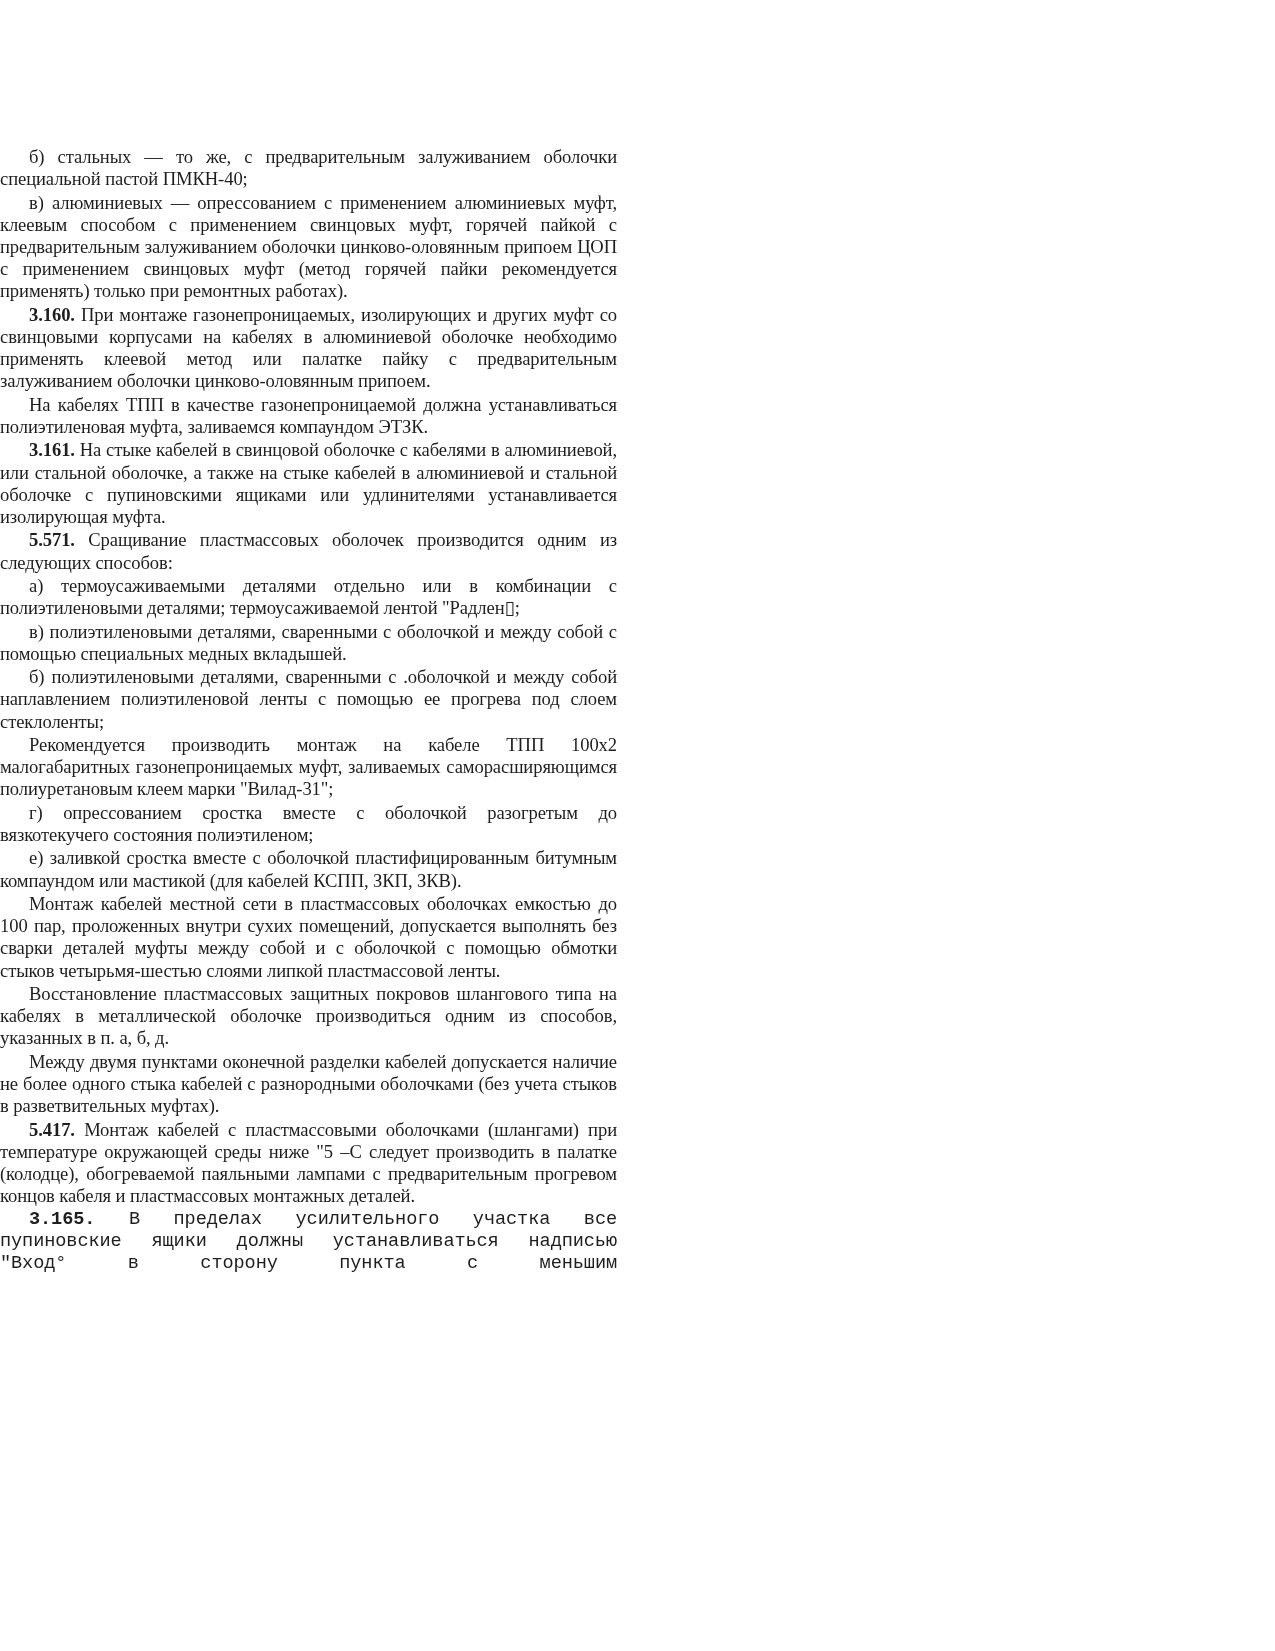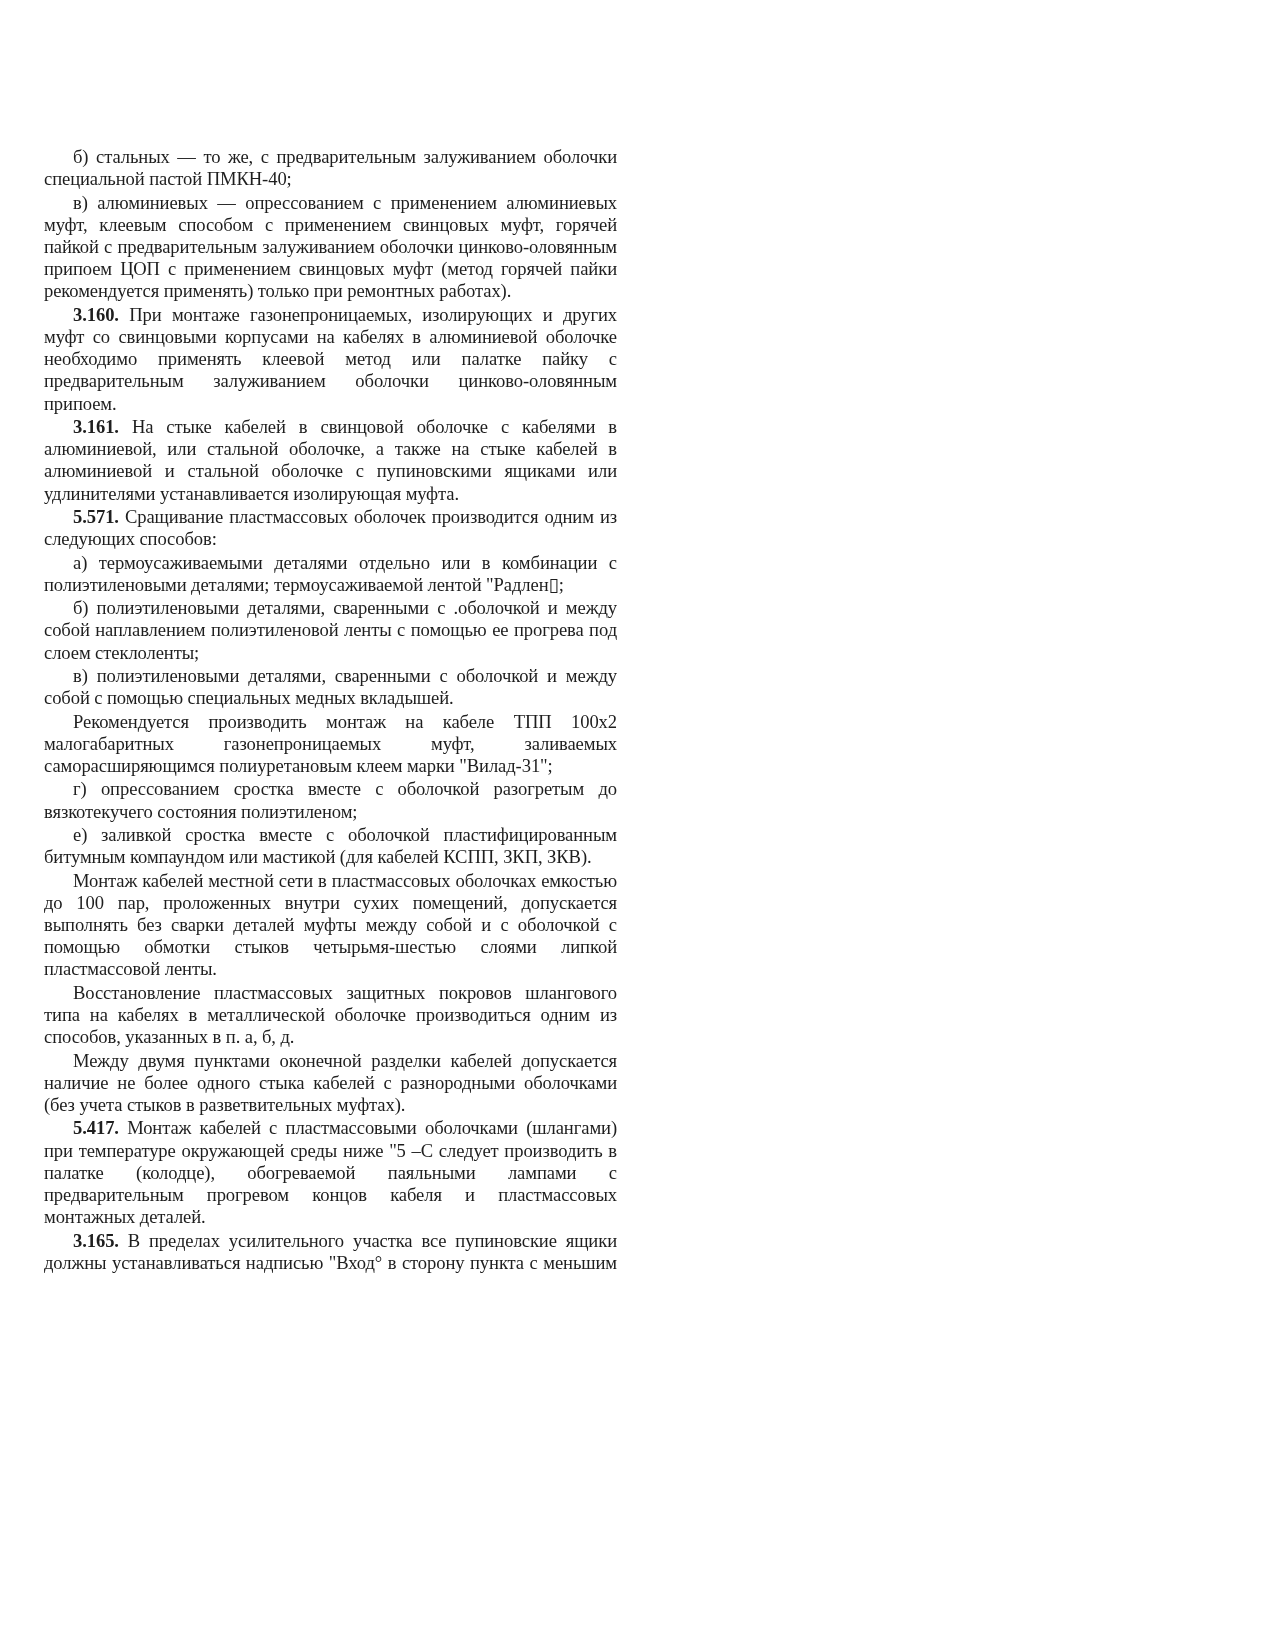--- a/index.html
+++ b/index.html
@@ -21,39 +21,39 @@
       font-family: "Liberation Serif", "DejaVu Serif", serif;
       font-size: 18.6px;
       line-height: 22.2px;
       color: #1e1e1e;
     }
     .para {
       margin: 0 0 1.2px 0;
       text-indent: 29px;
       text-align: justify;
       letter-spacing: -0.1px;
-      padding-left: 44px;
     }
     .para .num {
       font-weight: bold;
     }
   </style>
 </head>
 <body>
 
 <div class="page">
   <p class="para"><span class="num"></span><span>б) стальных — то же, с предварительным залуживанием оболочки специальной пастой ПМКН-40;</span></p>
   <p class="para"><span class="num"></span><span>в) алюминиевых — опрессованием с применением алюминиевых муфт, клеевым способом с применением свинцовых муфт, горячей пайкой с предварительным залуживанием оболочки цинково-оловянным припоем ЦОП с применением свинцовых муфт (метод горячей пайки рекомендуется применять) только при ремонтных работах).</span></p>
   <p class="para"><span class="num">3.160.</span><span> При монтаже газонепроницаемых, изолирующих и других муфт со свинцовыми корпусами на кабелях в алюминиевой оболочке необходимо применять клеевой метод или палатке пайку с предварительным залуживанием оболочки цинково-оловянным припоем.</span></p>
+  <p class="para"><span class="num"></span><span>На кабелях ТПП в качестве газонепроницаемой должна устанавливаться полиэтиленовая муфта, заливаемся компаундом ЭТЗК.</span></p>
   <p class="para"><span class="num">3.161.</span><span> На стыке кабелей в свинцовой оболочке с кабелями в алюминиевой, или стальной оболочке, а также на стыке кабелей в алюминиевой и стальной оболочке с пупиновскими ящиками или удлинителями устанавливается изолирующая муфта.</span></p>
   <p class="para"><span class="num">5.571.</span><span> Сращивание пластмассовых оболочек производится одним из следующих способов:</span></p>
   <p class="para"><span class="num"></span><span>а) термоусаживаемыми деталями отдельно или в комбинации с полиэтиленовыми деталями; термоусаживаемой лентой "Радлен▯;</span></p>
+  <p class="para"><span class="num"></span><span>в) полиэтиленовыми деталями, сваренными с оболочкой и между собой с помощью специальных медных вкладышей.</span></p>
   <p class="para"><span class="num"></span><span>б) полиэтиленовыми деталями, сваренными с .оболочкой и между собой наплавлением полиэтиленовой ленты с помощью ее прогрева под слоем стеклоленты;</span></p>
-  <p class="para"><span class="num"></span><span>в) полиэтиленовыми деталями, сваренными с оболочкой и между собой с помощью специальных медных вкладышей.</span></p>
   <p class="para"><span class="num"></span><span>Рекомендуется производить монтаж на кабеле ТПП 100х2 малогабаритных газонепроницаемых муфт, заливаемых саморасширяющимся полиуретановым клеем марки "Вилад-31";</span></p>
   <p class="para"><span class="num"></span><span>г) опрессованием сростка вместе с оболочкой разогретым до вязкотекучего состояния полиэтиленом;</span></p>
   <p class="para"><span class="num"></span><span>е) заливкой сростка вместе с оболочкой пластифицированным битумным компаундом или мастикой (для кабелей КСПП, ЗКП, ЗКВ).</span></p>
   <p class="para"><span class="num"></span><span>Монтаж кабелей местной сети в пластмассовых оболочках емкостью до 100 пар, проложенных внутри сухих помещений, допускается выполнять без сварки деталей муфты между собой и с оболочкой с помощью обмотки стыков четырьмя-шестью слоями липкой пластмассовой ленты.</span></p>
   <p class="para"><span class="num"></span><span>Восстановление пластмассовых защитных покровов шлангового типа на кабелях в металлической оболочке производиться одним из способов, указанных в п. а, б, д.</span></p>
   <p class="para"><span class="num"></span><span>Между двумя пунктами оконечной разделки кабелей допускается наличие не более одного стыка кабелей с разнородными оболочками (без учета стыков в разветвительных муфтах).</span></p>
   <p class="para"><span class="num">5.417.</span><span> Монтаж кабелей с пластмассовыми оболочками (шлангами) при температуре окружающей среды ниже "5 –С следует производить в палатке (колодце), обогреваемой паяльными лампами с предварительным прогревом концов кабеля и пластмассовых монтажных деталей.</span></p>
-  <p class="para" style="text-align-last: justify;"><span class="num">3.165.</span><span> В пределах усилительного участка все пупиновские ящики должны устанавливаться надписью "Вход° в сторону пункта с меньшим</span></p>
+  <p class="para" style="text-align-last: justify; font-family: Liberation Mono, monospace;"><span class="num">3.165.</span><span> В пределах усилительного участка все пупиновские ящики должны устанавливаться надписью "Вход° в сторону пункта с меньшим</span></p>
 </div>
 
 </body></html>

